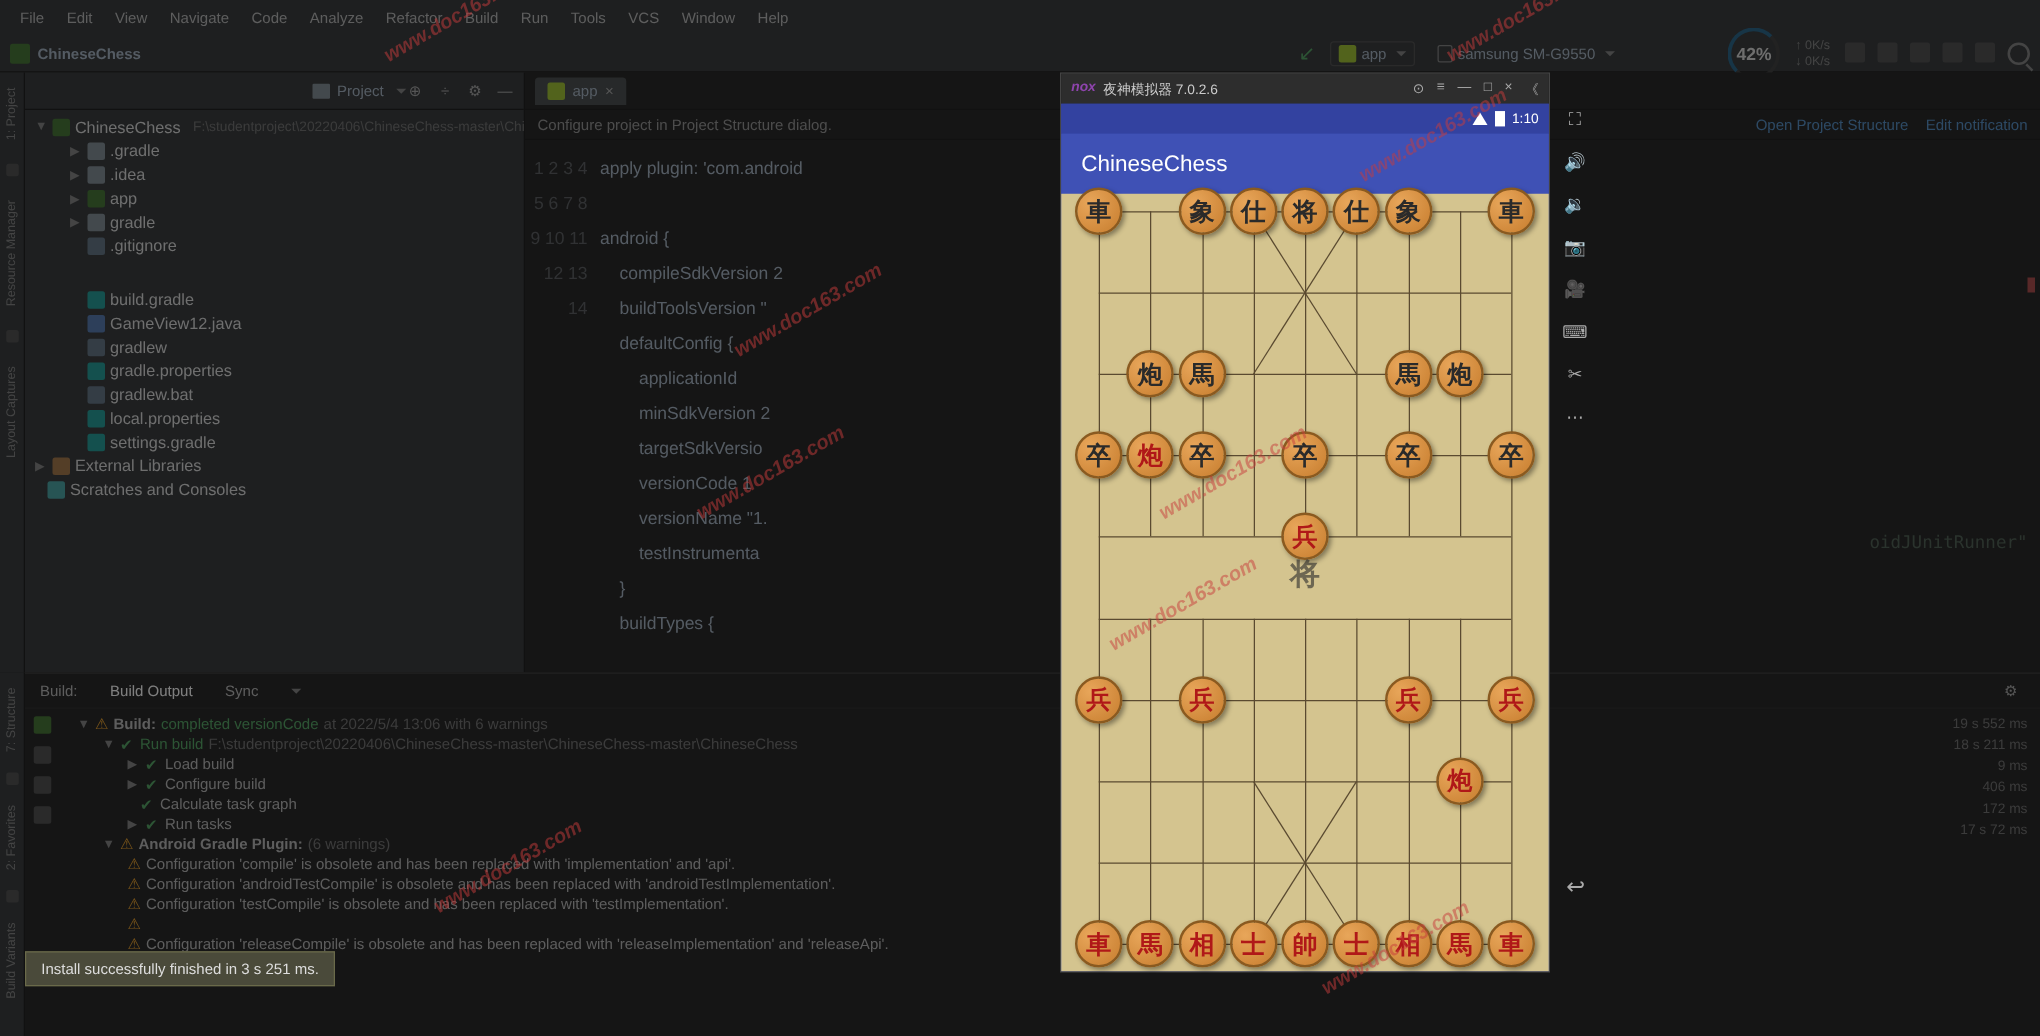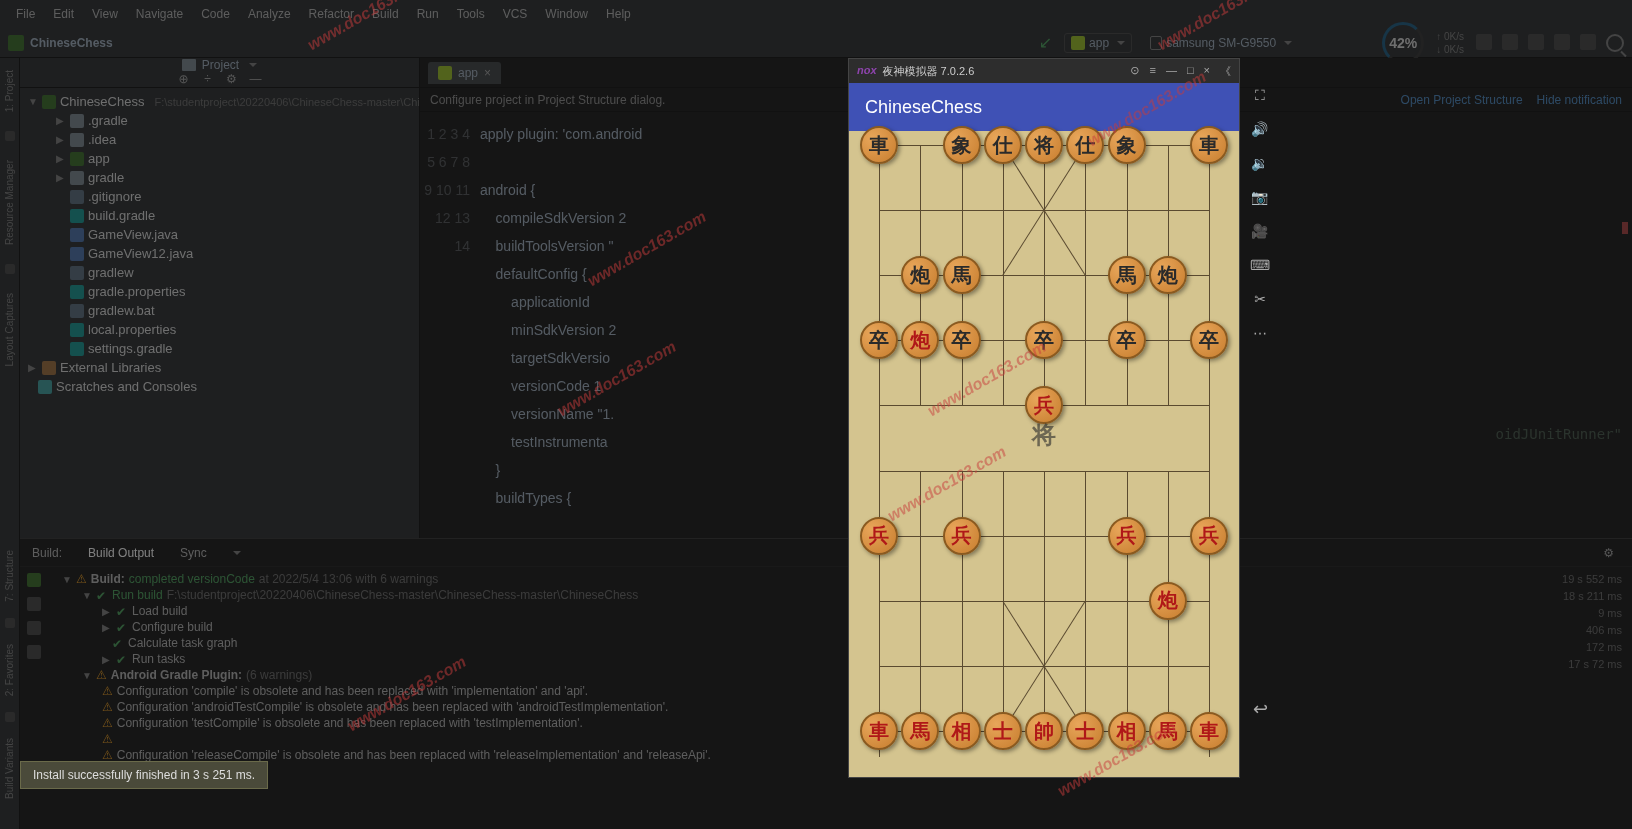--- a/index.html
+++ b/index.html
@@ -22,21 +22,21 @@
 .tiny-icon { width:16px; height:16px; background:#555; border-radius:2px; }
 .search-icon-big { width:18px; height:18px; border:2px solid #888; border-radius:50%; position:relative; }
 .search-icon-big::after { content:''; position:absolute; bottom:-5px; right:-5px; width:7px; height:2px; background:#888; transform:rotate(45deg); }
 
 .main-row { display:flex; height:480px; }
 .left-gutter { width:20px; background:#3c3f41; border-right:1px solid #222; display:flex; flex-direction:column; align-items:center; padding-top:8px; gap:15px; }
 .gutter-label { writing-mode:vertical-rl; transform:rotate(180deg); font-size:10px; color:#888; padding:4px 0; }
 .gutter-dot { width:10px; height:10px; background:#555; border-radius:2px; }
 
 .project-panel { width:400px; background:#3c3f41; border-right:1px solid #222; display:flex; flex-direction:column; }
-.project-header { height:30px; display:flex; align-items:center; justify-content:flex-start; padding:0 8px; border-bottom:1px solid #222;flex-direction:column; }
+.project-header { height:30px; display:flex; align-items:center; justify-content:flex-end; padding:0 8px; border-bottom:1px solid #222; }
 .project-header-left { display:flex; align-items:center; gap:6px; }
 .folder-icon { width:14px; height:12px; background:#87939a; border-radius:1px; }
 .header-icons { display:flex; gap:10px; color:#aaa; }
 .header-icon-btn { width:14px; height:14px; display:flex; align-items:center; justify-content:center; cursor:pointer; }
 .project-tree { flex:1; overflow:auto; padding:4px 0; font-size:13px; }
 .tree-item { display:flex; align-items:center; padding:2px 8px; gap:4px; white-space:nowrap; }
 .tree-arrow { width:10px; font-size:10px; color:#888; }
 .tree-icon { width:14px; height:14px; background:#87939a; border-radius:2px; flex-shrink:0; }
 .tree-icon.mod { background:#4a7a3a; }
 .tree-icon.file { background:#687a8a; }
@@ -215,29 +215,24 @@
           <div class="tree-item" style="padding-left: 36px;">
             <span class="tree-arrow">▶</span>
             <div class="tree-icon folder"></div>
             <span class="tree-text">gradle</span>
           </div>
           <div class="tree-item" style="padding-left: 36px;">
             <span class="tree-arrow"></span>
             <div class="tree-icon file"></div>
             <span class="tree-text">.gitignore</span>
           </div>
-          <div class="tree-item" style="padding-left: 36px;">
+          <div class="tree-item" style="padding-left: 36px; margin-top: 24px;">
             <span class="tree-arrow"></span>
             <div class="tree-icon grad"></div>
             <span class="tree-text">build.gradle</span>
-          </div>
-          <div class="tree-item" style="padding-left: 36px;">
-            <span class="tree-arrow"></span>
-            <div class="tree-icon java"></div>
-            <span class="tree-text">GameView.java</span>
           </div>
           <div class="tree-item" style="padding-left: 36px;">
             <span class="tree-arrow"></span>
             <div class="tree-icon java"></div>
             <span class="tree-text">GameView12.java</span>
           </div>
           <div class="tree-item" style="padding-left: 36px;">
             <span class="tree-arrow"></span>
             <div class="tree-icon file"></div>
             <span class="tree-text">gradlew</span>
@@ -280,21 +275,21 @@
       <div class="editor-tab">
         <div class="android-icon"></div>
         <span>app</span>
         <span style="color:#aaa;">×</span>
       </div>
     </div>
     <div class="notif-bar">
       <span>Configure project in Project Structure dialog.</span>
       <div class="notif-links">
         <span>Open Project Structure</span>
-        <span>Hide notification</span>
+        <span>Edit notification</span>
       </div>
     </div>
     <div class="code-body">
       <div class="gutter-col" id="line-numbers">1
 2
 3
 4
 5
 6
 7
@@ -435,20 +430,25 @@
     <div class="emu-winbtns">
       <span class="emu-winbtn">⊙</span>
       <span class="emu-winbtn">≡</span>
       <span class="emu-winbtn">—</span>
       <span class="emu-winbtn">□</span>
       <span class="emu-winbtn">×</span>
       <span class="emu-winbtn">《</span>
     </div>
   </div>
   <div class="emu-screen">
+    <div class="emu-status">
+      <div class="wifi-icon"></div>
+      <div class="batt-icon"></div>
+      <span>1:10</span>
+    </div>
     <div class="emu-appbar">
       <span>ChineseChess</span>
     </div>
     <div class="board-container">
       <div class="board">
         <div class="board-bg">
           <div class="board-lines" id="board-lines">
               <div class="bline-h" style="top: 0px;"></div>
               <div class="bline-h" style="top: 65.1111px;"></div>
               <div class="bline-h" style="top: 130.222px;"></div>

